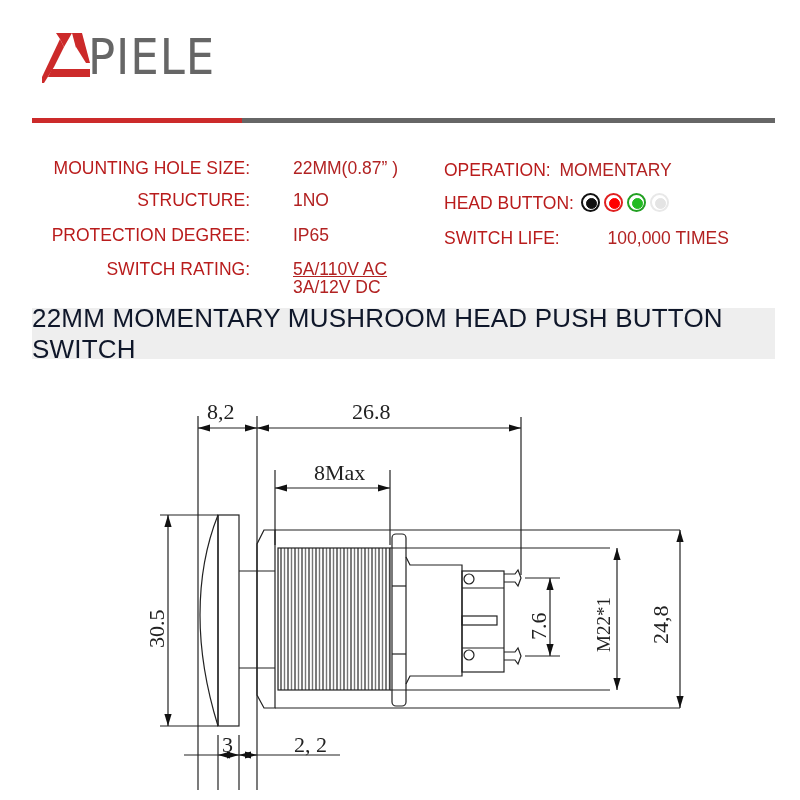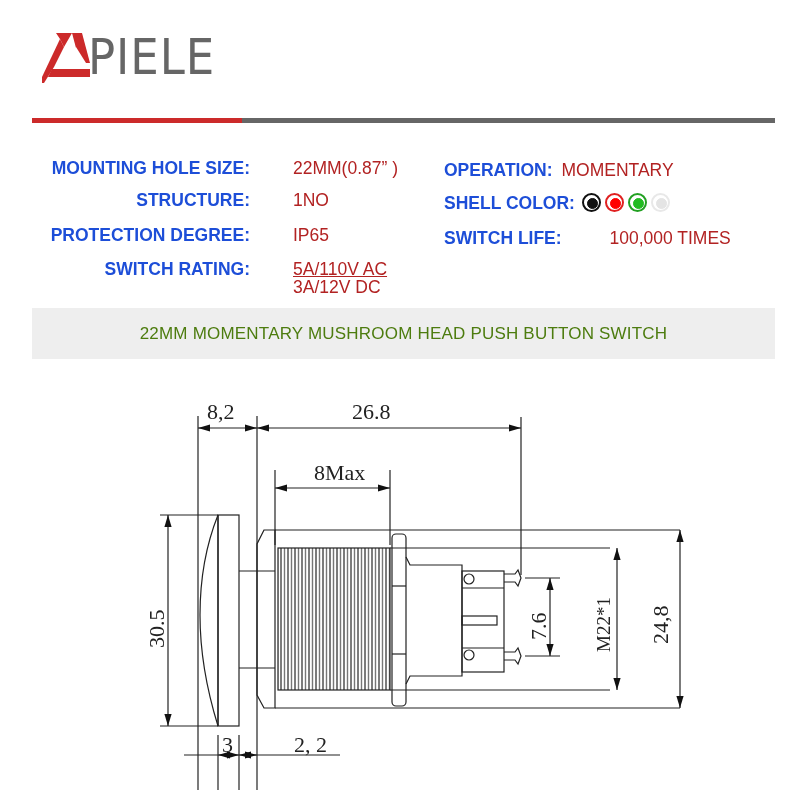--- a/index.html
+++ b/index.html
@@ -4,32 +4,32 @@
 <style>
   html,body{margin:0;padding:0;background:#ffffff;}
   body{width:800px;height:800px;position:relative;overflow:hidden;font-family:"Liberation Sans","DejaVu Sans",sans-serif;}
   .logo{position:absolute;left:42px;top:30px;height:55px;display:flex;align-items:center;}
   .logo-mark{width:48px;height:50px;}
   .logo-text{font-family:"DejaVu Sans",sans-serif;font-size:49px;color:#666666;letter-spacing:1px;margin-left:-2px;line-height:50px;transform:scaleX(0.92);transform-origin:left center;font-weight:normal;}
   .rule{position:absolute;top:118px;height:5px;}
   .rule-red{left:32px;width:210px;background:#cc2a2a;}
   .rule-grey{left:242px;width:533px;background:#666666;}
   .spec{position:absolute;font-size:17.5px;line-height:20px;color:#5a5a5a;white-space:nowrap;}
-  .spec .lbl{color:#1d4ed8;font-weight:bold;}
+  .spec .lbl{color:#b91c1c;}
   .spec .val{color:#b22222;margin-left:43px;}
   .spec-left{right:550px;text-align:right;}
   .spec-left .lbl{display:inline-block;}
   .spec-left .val{position:absolute;left:100%;text-align:left;top:0;}
   .spec-right{left:444px;}
   .multi{display:inline-block;vertical-align:top;line-height:16px;}
   .dots{display:inline-flex;gap:4px;vertical-align:middle;margin-left:2px;position:relative;top:-2px;}
   .dot{width:19px;height:19px;border-radius:50%;box-sizing:border-box;position:relative;}
   .dot::after{content:"";position:absolute;left:3px;top:3px;width:9px;height:9px;border-radius:50%;background:var(--fill);border:1px solid var(--fill);}
   .banner{position:absolute;left:32px;top:308px;width:743px;height:51px;background:#eeeeee;display:flex;align-items:center;justify-content:center;}
-  .banner-text{color:#4d7c0f;font-size:17px;letter-spacing:0.2px;}
+  .banner-text{color:#0f172a;font-size:26px;letter-spacing:0.2px;}
   .drawing{position:absolute;left:0;top:380px;width:800px;height:420px;}
   .dim{font-family:"Liberation Serif","DejaVu Serif",serif;font-size:22px;fill:#222;}
 </style>
 </head>
 <body>
 
 <div class="logo">
   <svg class="logo-mark" viewBox="0 0 48 50">
     <polygon points="14,0 30,0 22,14 18,6" fill="#cc2a2a"></polygon>
     <polygon points="18,6 22,14 12,34 2,50 0,50 0,44" fill="#cc2a2a"></polygon>
@@ -61,21 +61,21 @@
     <span style="display:block;line-height:20px;text-decoration:underline;">5A/110V AC</span>
     <span style="display:block;line-height:16px;">3A/12V DC</span>
   </span>
 </div>
 
 <div class="spec spec-right" style="top:160px;">
   <span class="lbl">OPERATION:</span>
   <span class="val" style="margin-left:4px;">MOMENTARY</span>
 </div>
 <div class="spec spec-right" style="top:193px;">
-  <span class="lbl">SHELL COLOR:</span>
+  <span class="lbl">HEAD BUTTON:</span>
   <span class="dots">
     <span class="dot" style="border:2px solid #111;--fill:#111;"></span>
     <span class="dot" style="border:2px solid #e02020;--fill:#ff0000;"></span>
     <span class="dot" style="border:2px solid #22a022;--fill:#22bb22;"></span>
     <span class="dot" style="border:2px solid #e8e8e8;--fill:#e4e4e4;"></span>
   </span>
 </div>
 <div class="spec spec-right" style="top:228px;">
   <span class="lbl">SWITCH LIFE:</span>
   <span class="val">100,000 TIMES</span>

